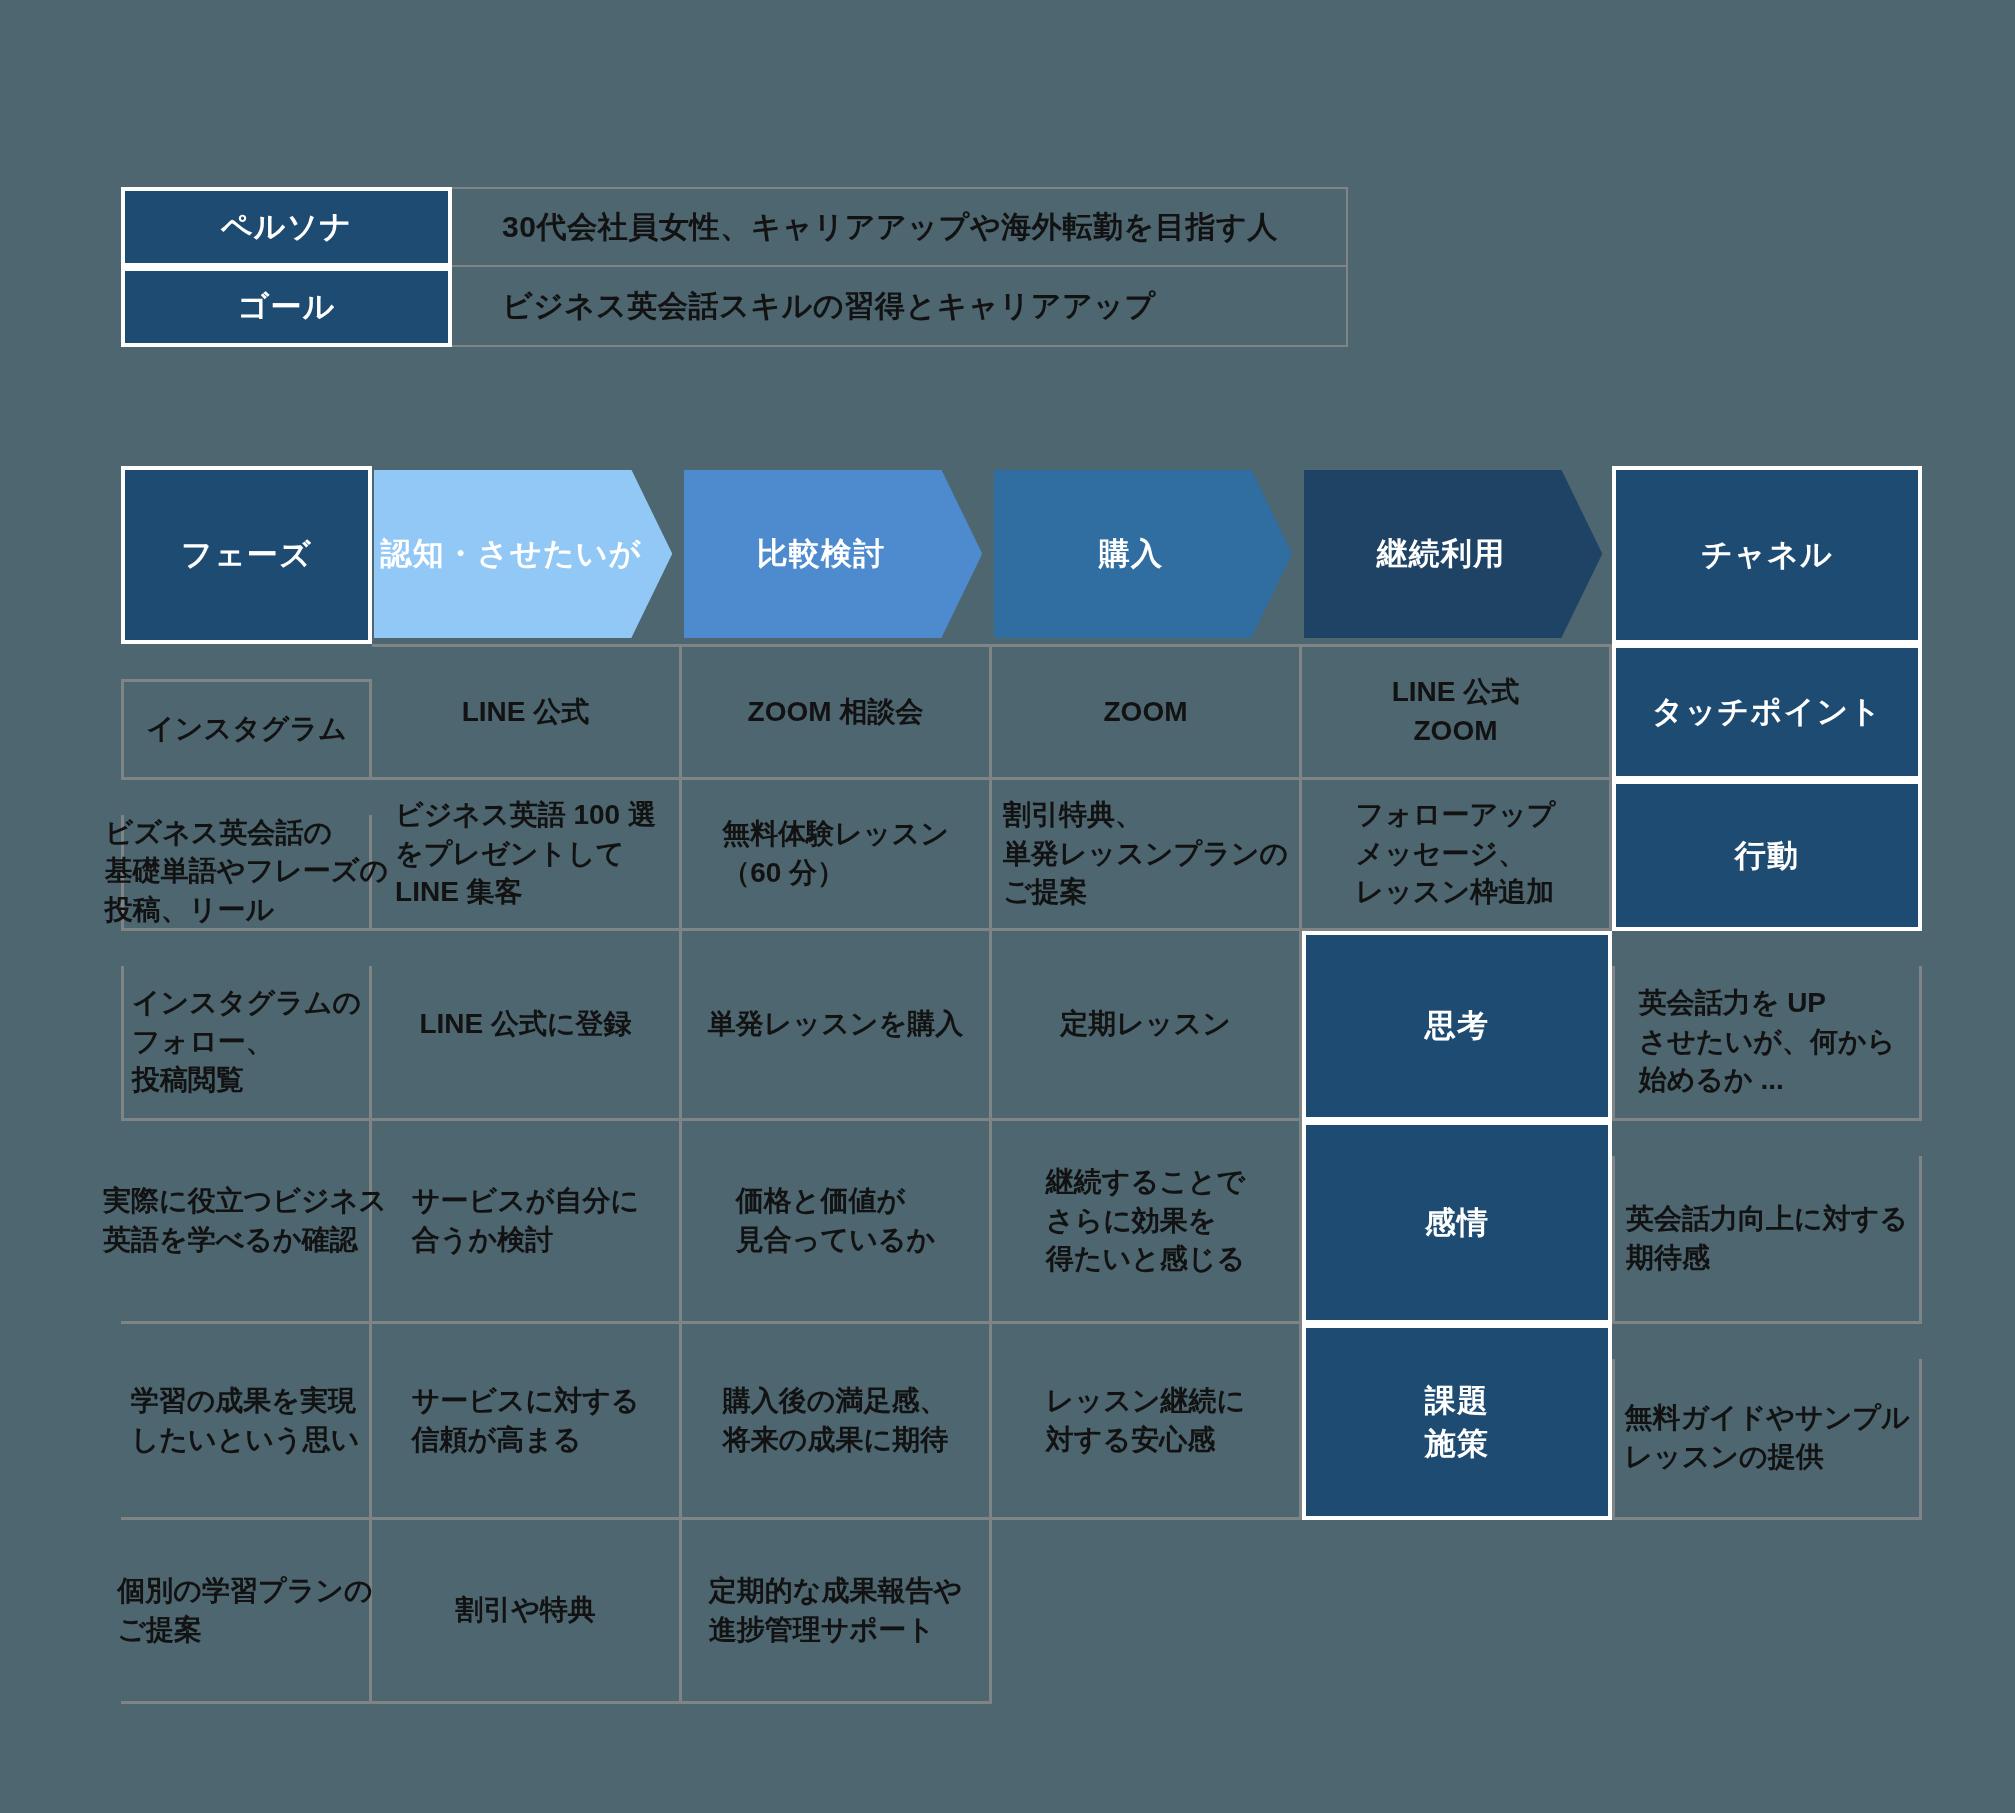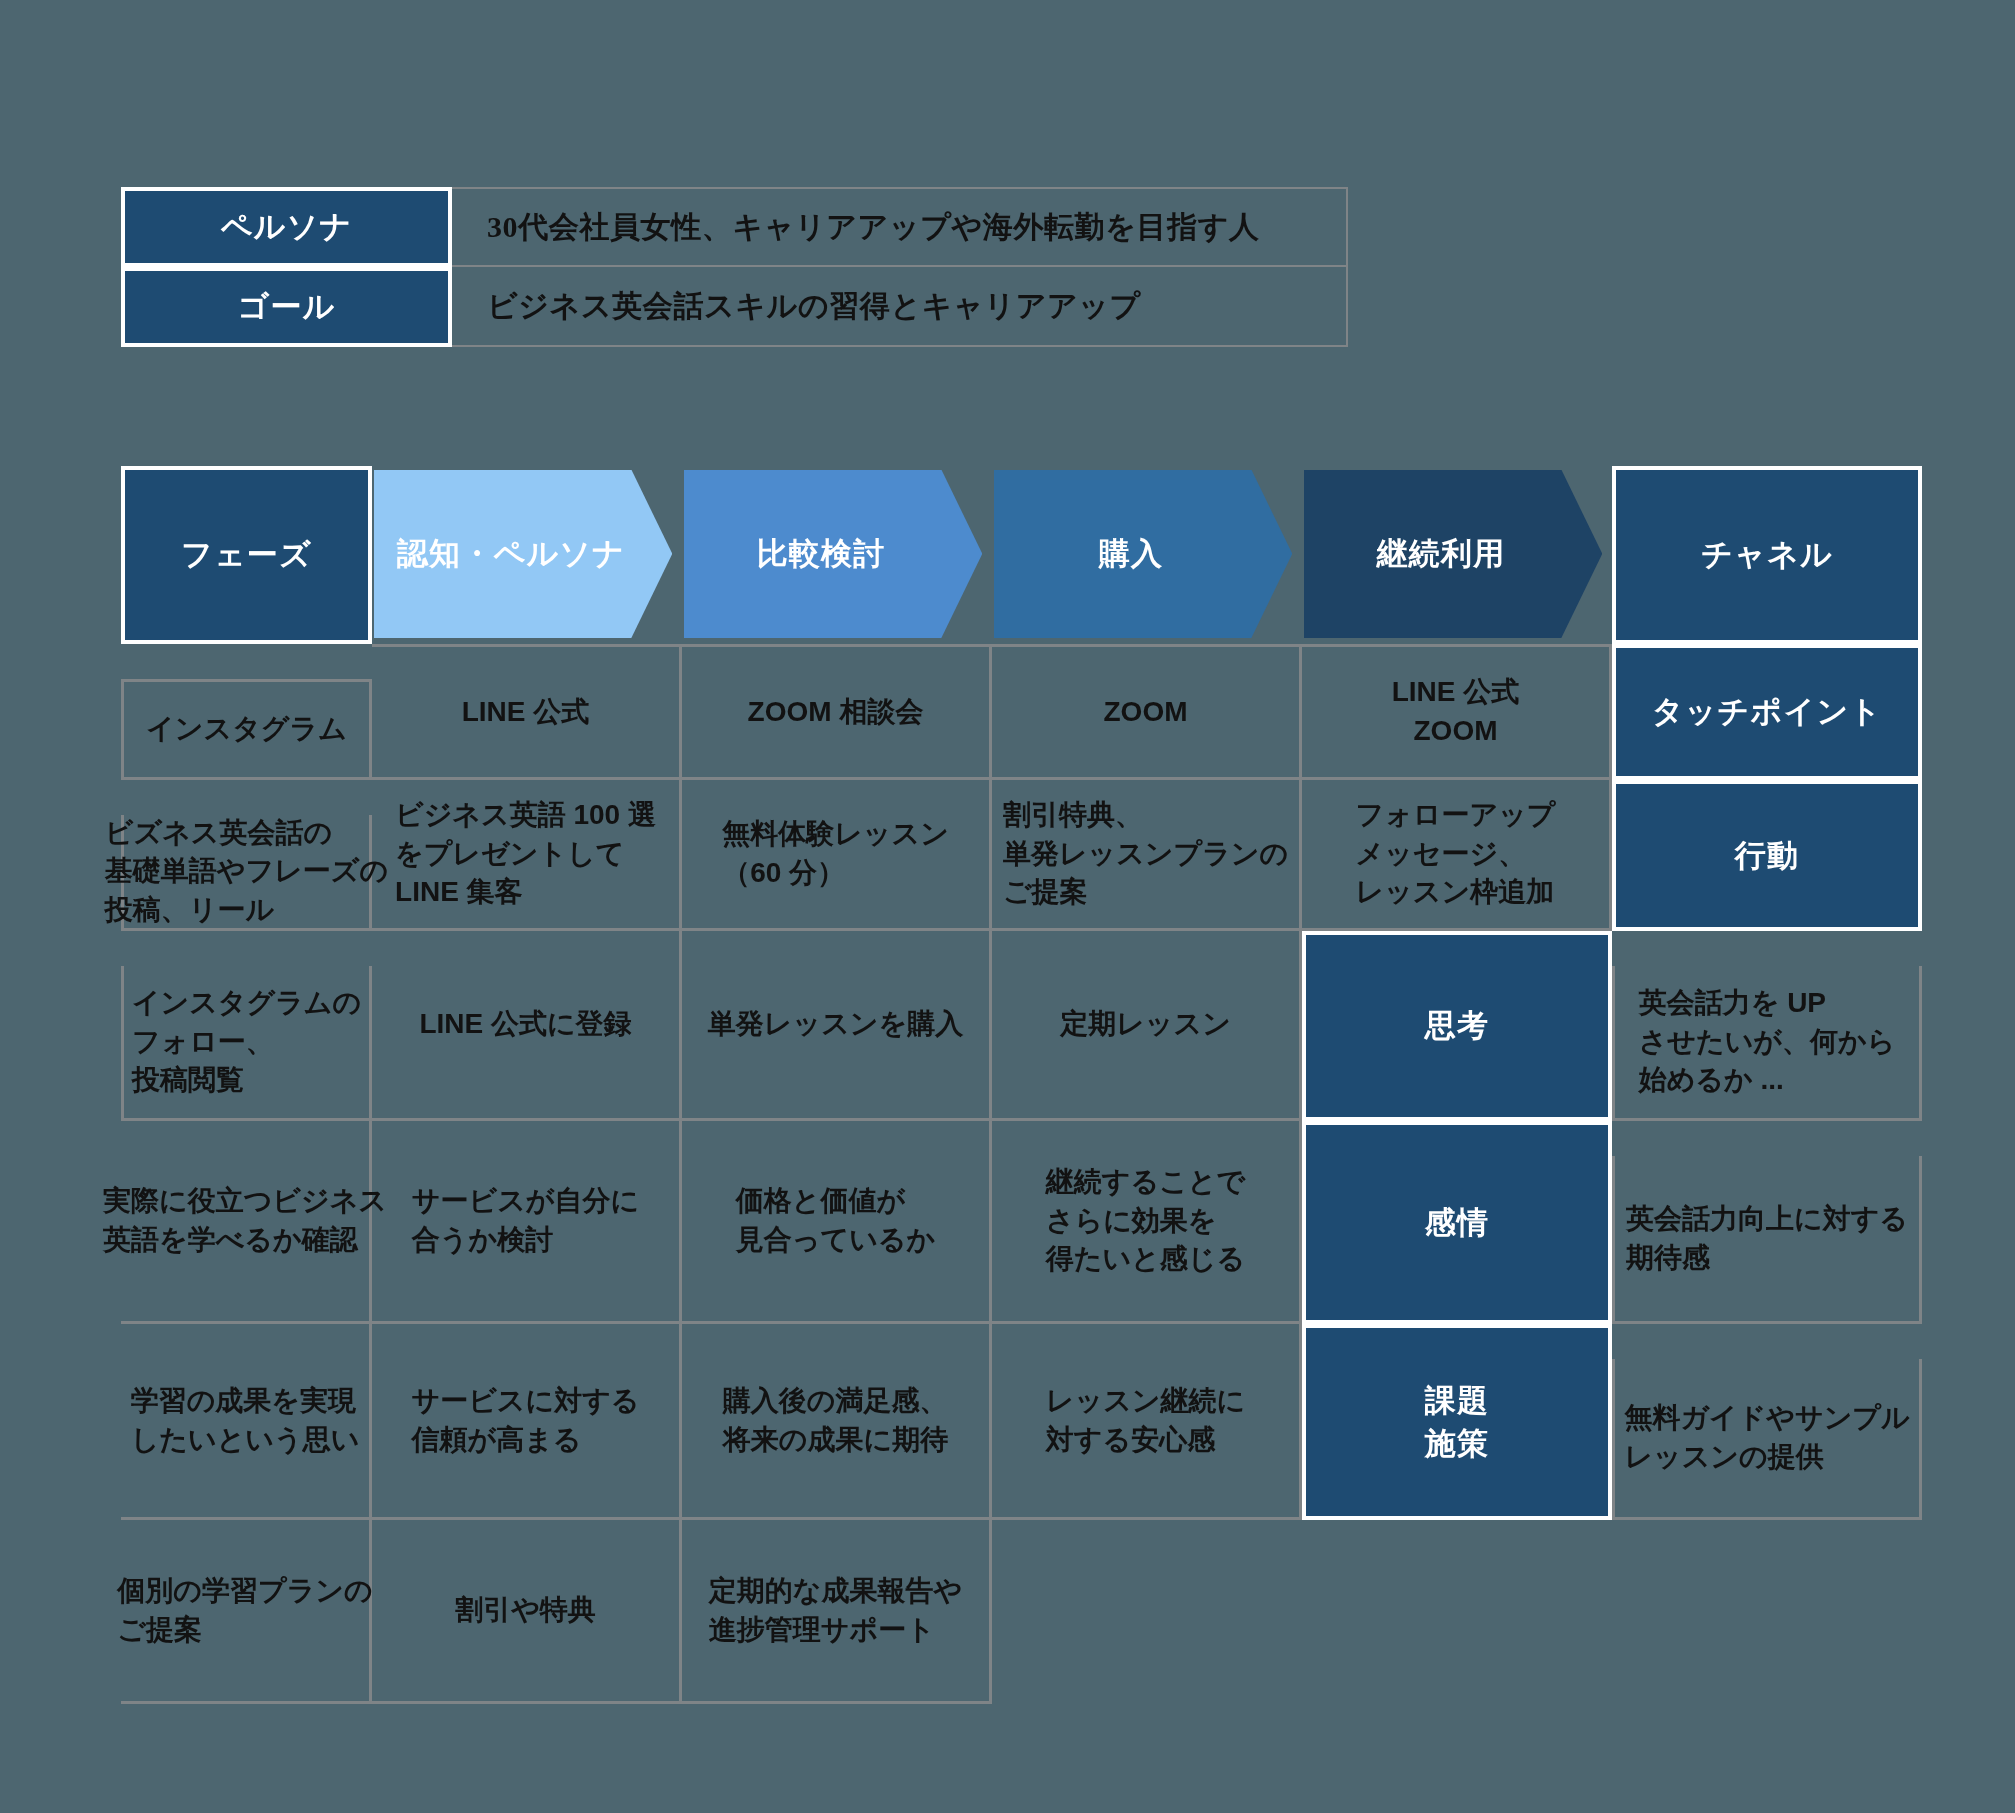--- a/index.html
+++ b/index.html
@@ -25,25 +25,24 @@
     font-size:31px; font-weight:bold;
     display:flex; align-items:center; justify-content:center;
     box-sizing:border-box;
     letter-spacing:1.2px;
   }
   .ivalue{
     box-sizing:border-box;
     border:2.4px solid #7f8487;
     border-left:none;
     display:flex; align-items:center;
-    padding-left:35px;
+    padding-left:50px;
     color:#121212;
     font-size:30px; font-weight:bold;
     letter-spacing:0.6px;
-    font-family:Liberation Serif, serif;
   }
   .ivalue.no-top{ border-top:none; }
 
   
   .journey{
     position:absolute; left:121px; top:466px;
     display:grid;
     grid-template-columns:251px repeat(5,310px);
     grid-template-rows:178px 136px 151px 190px 203px 196px 184px;
   }
@@ -105,21 +104,21 @@
     <div class="ilabel">ペルソナ</div>
     <div class="ivalue">30代会社員女性、キャリアアップや海外転勤を目指す人</div>
     <div class="ilabel">ゴール</div>
     <div class="ivalue no-top">ビジネス英会話スキルの習得とキャリアアップ</div>
   </div>
 
   <div class="journey">
 
     <div class="rlabel">フェーズ</div>
     <div class="arrowcell">
-      <div class="arrow" style="background: rgb(146, 200, 245);">認知・ペルソナ</div>
+      <div class="arrow" style="background: rgb(146, 200, 245);">認知・させたいが</div>
     </div>
     <div class="arrowcell">
       <div class="arrow" style="background: rgb(77, 139, 206);">比較検討</div>
     </div>
     <div class="arrowcell">
       <div class="arrow" style="background: rgb(48, 109, 161);">購入</div>
     </div>
     <div class="arrowcell">
       <div class="arrow" style="background: rgb(30, 67, 101);">継続利用</div>
     </div>

